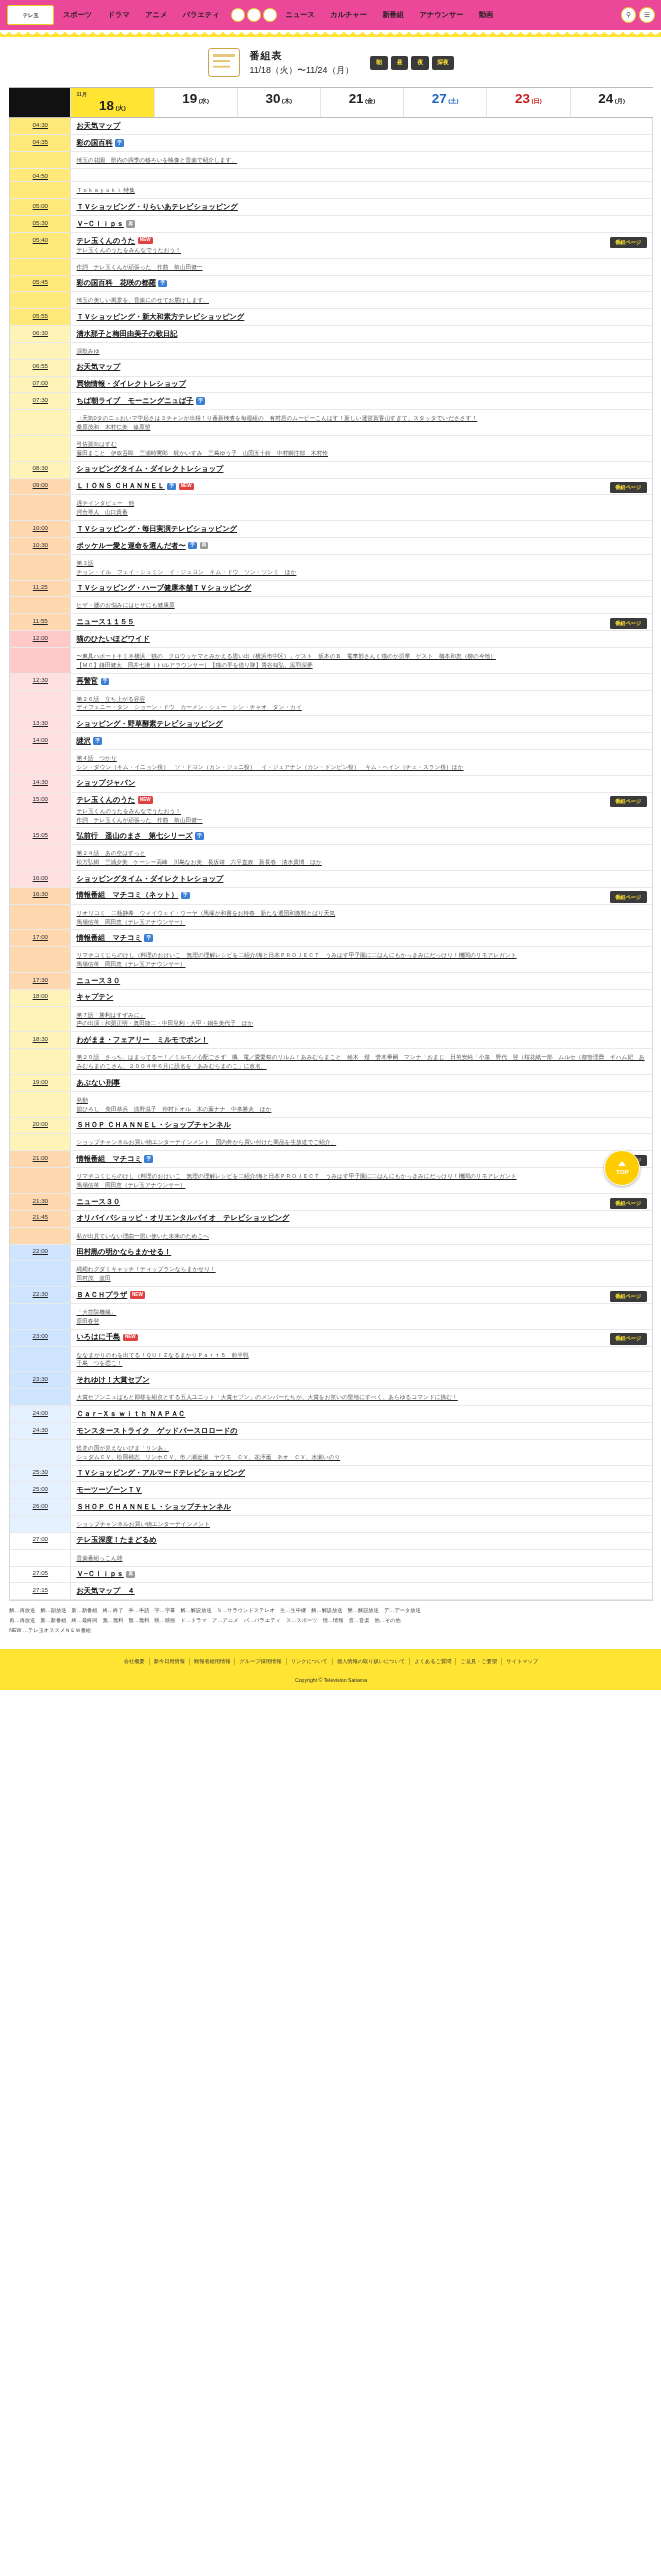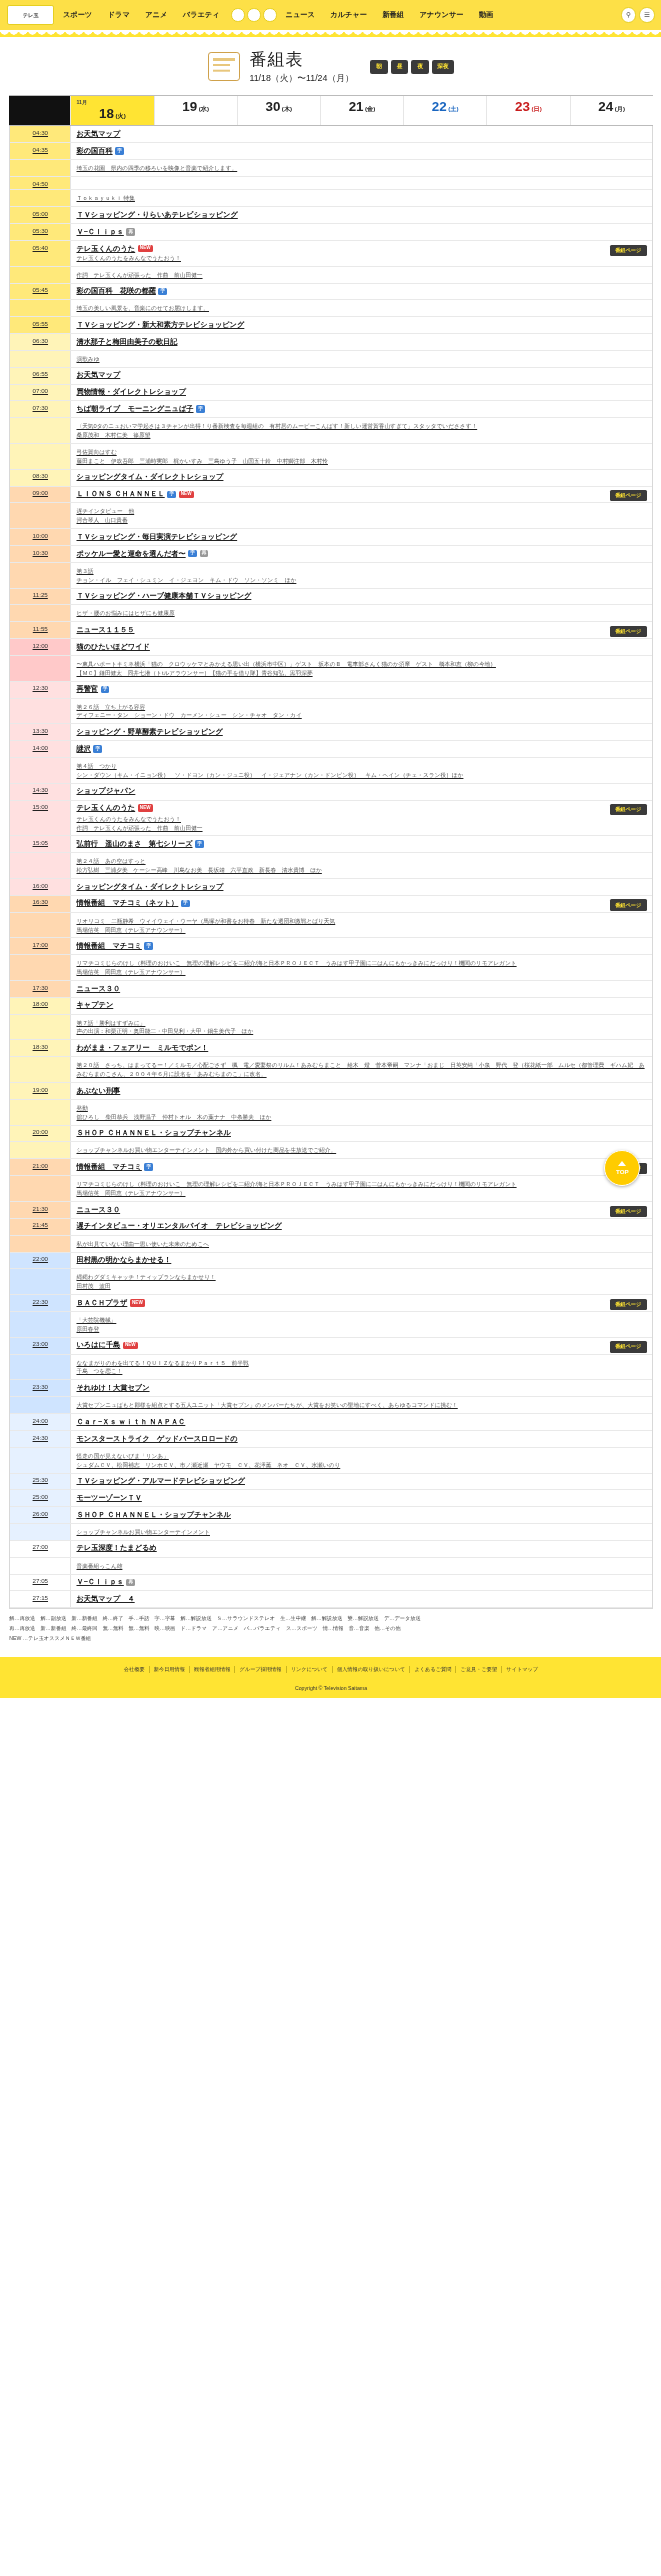--- a/index.html
+++ b/index.html
@@ -6,21 +6,21 @@
   html, body { margin:0; padding:0; }
   body {
     width:662px;
     font-family:"Liberation Sans", sans-serif;
     background:#ffffff;
     color:#222;
     font-size:6.7px;
   }
   
   .topnav {
-    background:#fde047;
+    background:#ec4899;
     height:30px;
     display:flex;
     align-items:center;
     padding:0 7.2px;
     gap:2.1px;
     position:relative;
   }
   .logo {
     width:47px; height:19.6px;
     background:#ffffff;
@@ -59,21 +59,21 @@
   .page-head {
     display:flex; align-items:center; justify-content:center;
     gap:9.3px; padding:11.3px 0 6.2px 0;
   }
   .head-icon {
     width:32px;height:29px;background:#fff;border:1.5px solid #cfa14b;border-radius:3.1px;
     position:relative;
   }
   .head-icon:before{content:"";position:absolute;left:4.1px;top:4.6px;right:4.1px;height:2.6px;background:#e8c77d;}
   .head-icon:after{content:"";position:absolute;left:4.1px;top:10.3px;right:9.3px;height:2.6px;background:#e8c77d;box-shadow:0 5.7px 0 0px #e8c77d;}
-  .head-title { font-size:17px; font-weight:normal; letter-spacing:1px; }
+  .head-title { font-size:10px; font-weight:bold; letter-spacing:1px; }
   .head-sub { font-size:8.8px; margin-top:2px; }
   .head-btns { display:flex; gap:3.1px; margin-left:7.2px; }
   .hbtn {
     background:#3a3a3a;color:#ffe433;font-size:5.7px;font-weight:bold;
     border-radius:2.1px;padding:3.1px 4.1px;min-width:17.5px;text-align:center;cursor:pointer;
   }
   .hbtn.wide { background:#3a3a3a; color:#ffe433; padding:3.1px 5.2px;}
   
   .date-strip {
     display:flex;
@@ -205,21 +205,21 @@
   <div class="date-cell">
     <span>19</span><span class="dow">(水)</span>
   </div>
   <div class="date-cell">
     <span>30</span><span class="dow">(木)</span>
   </div>
   <div class="date-cell">
     <span>21</span><span class="dow">(金)</span>
   </div>
   <div class="date-cell sat">
-    <span>22</span><span class="dow">(土)</span>
+    <span>27</span><span class="dow">(土)</span>
   </div>
   <div class="date-cell sun">
     <span>23</span><span class="dow">(日)</span>
   </div>
   <div class="date-cell">
     <span>24</span><span class="dow">(月)</span>
   </div>
 </div>
 
 <div class="sched" id="schedule">
@@ -575,21 +575,21 @@
     <div class="row">
       <div class="time t-peach">21:30</div>
       <div class="prog">
         <div class="ptitle"><span>ニュース３０</span></div>
         <div class="linkbtn">番組ページ</div>
       </div>
     </div>
     <div class="row">
       <div class="time t-peach">21:45</div>
       <div class="prog">
-        <div class="ptitle"><span>遅チインタビュー・オリエンタルバイオ　テレビショッピング</span></div>
+        <div class="ptitle"><span>オリバイバショッピ・オリエンタルバイオ　テレビショッピング</span></div>
       </div>
     </div>
     <div class="row">
       <div class="time t-peach"></div>
       <div class="prog">
         <div class="pdesc">私が出見ていない理由一思い使いた未来のためこへ</div>
       </div>
     </div>
     <div class="row">
       <div class="time t-blue">22:00</div>

